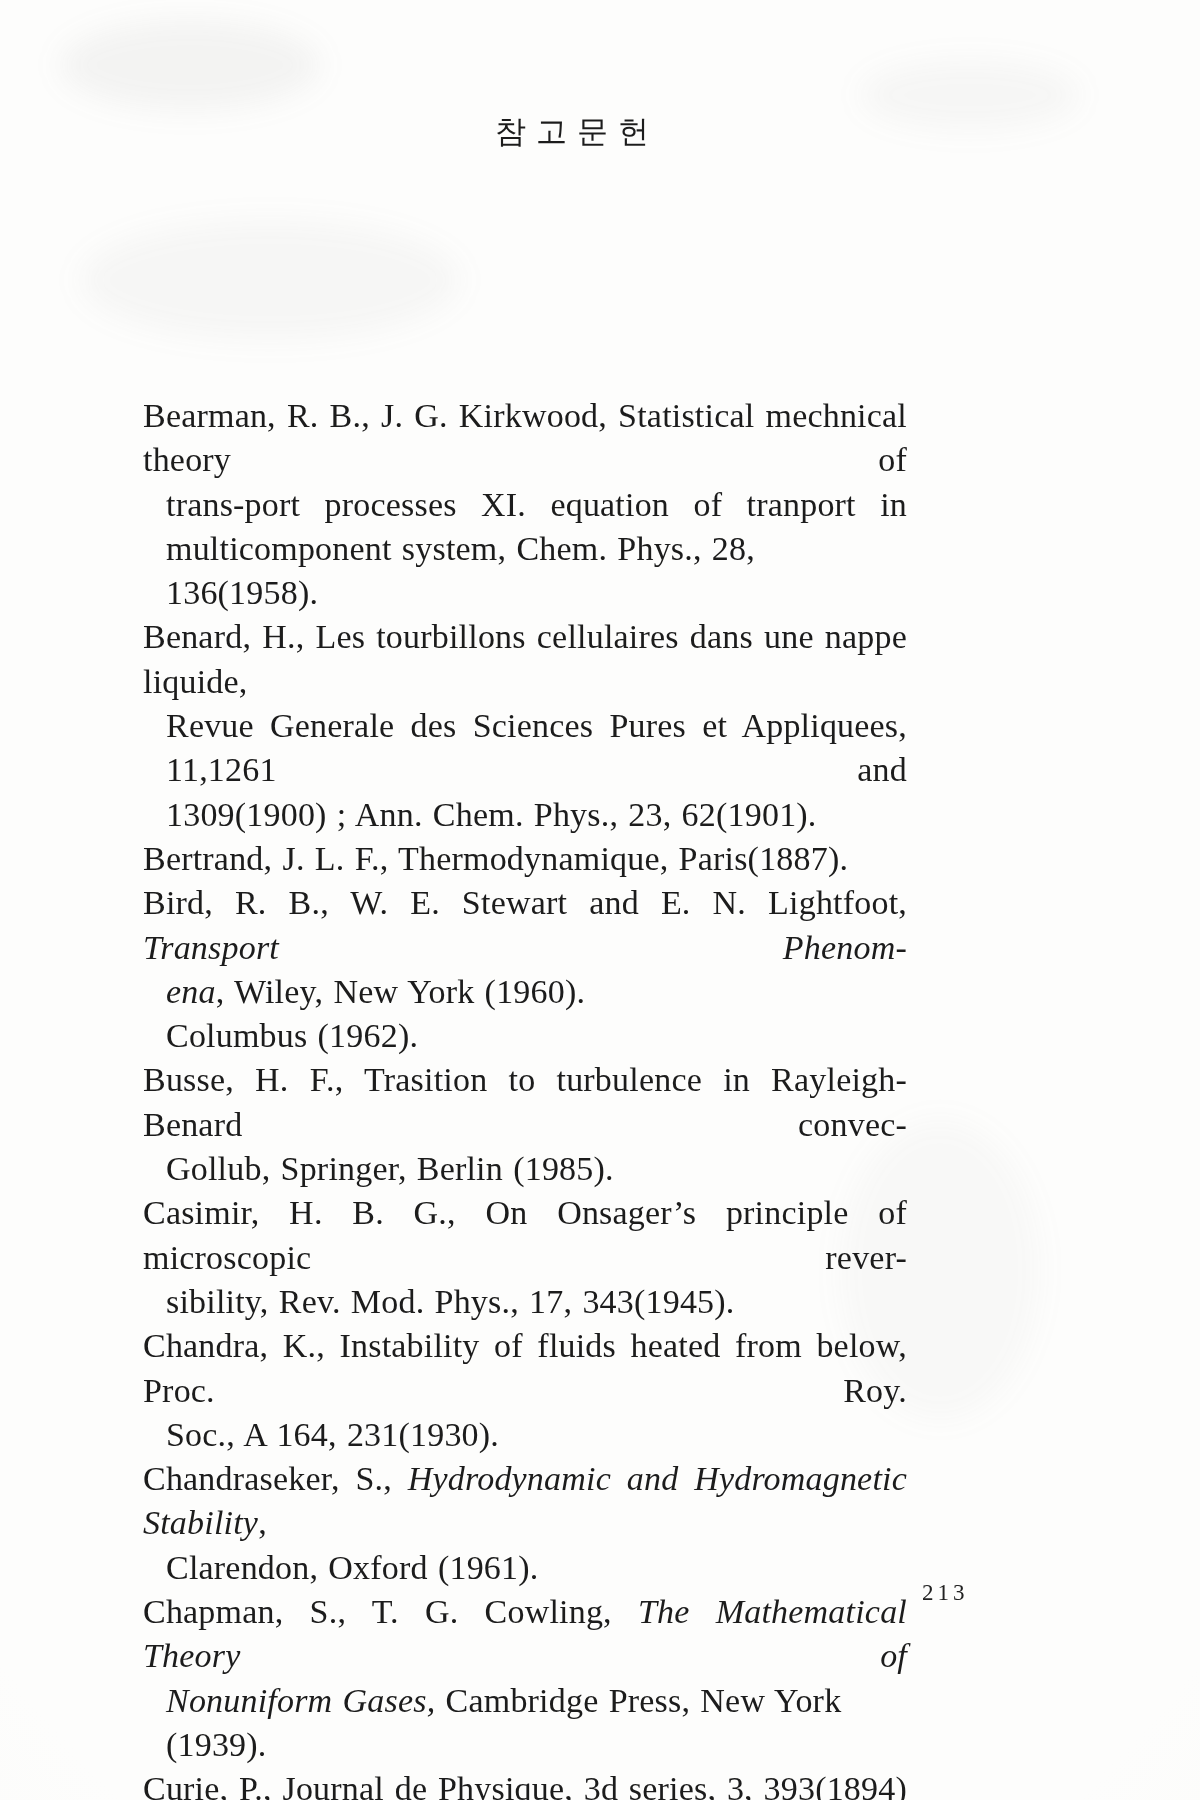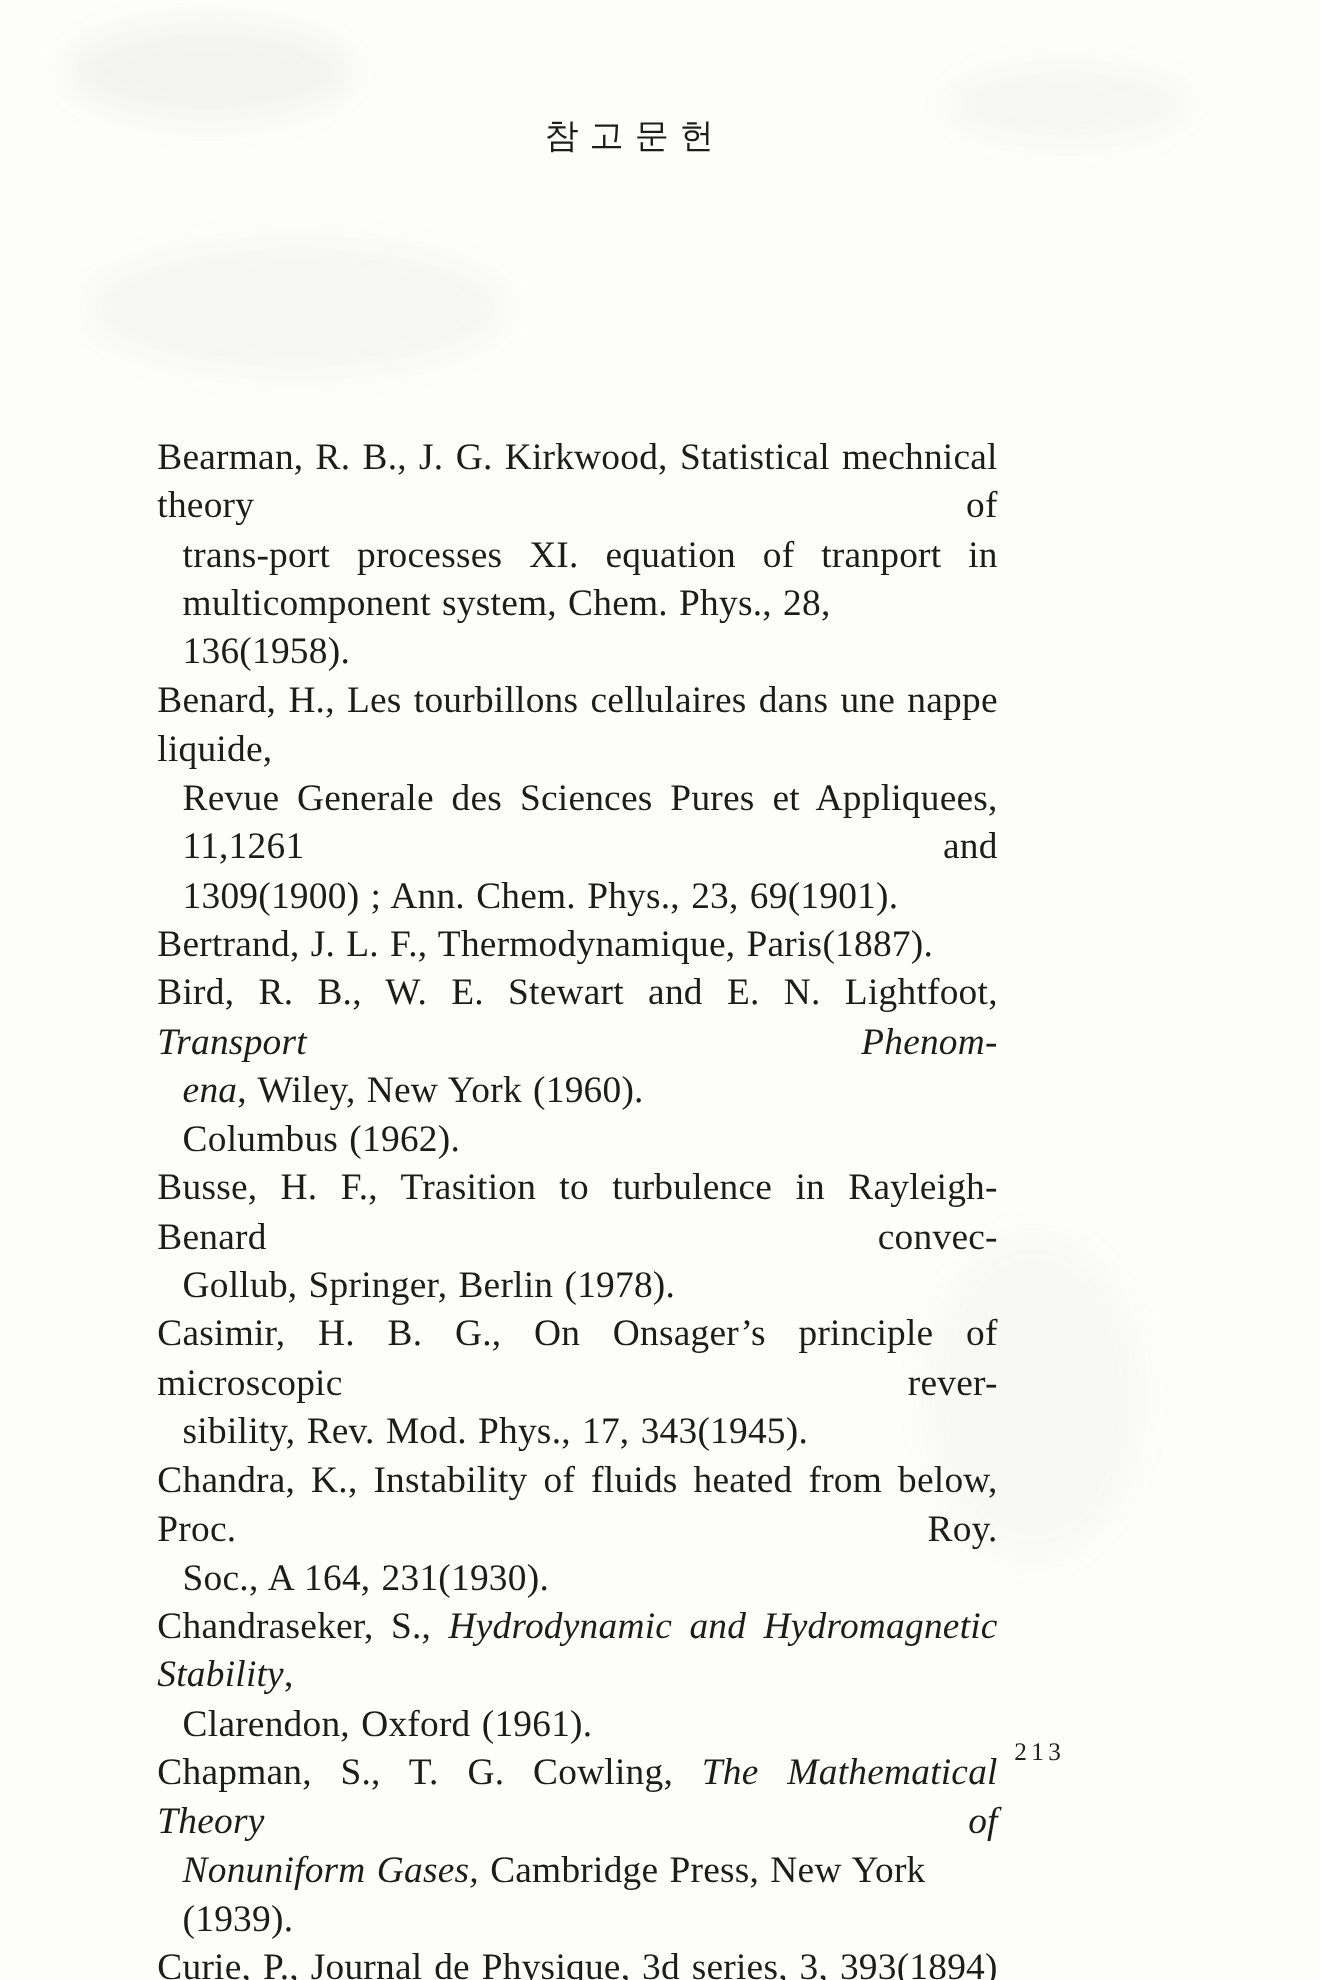--- a/index.html
+++ b/index.html
@@ -25,22 +25,22 @@
     filter: blur(14px);
     background: rgba(120,120,118,0.07);
     pointer-events: none;
   }
   .smudge.s1 { left: 60px;  top: 20px;   width: 260px; height: 90px; }
   .smudge.s2 { left: 860px; top: 60px;   width: 220px; height: 70px; background: rgba(120,120,118,0.05); }
   .smudge.s3 { left: 80px;  top: 220px;  width: 380px; height: 120px; background: rgba(120,120,118,0.05); }
   .smudge.s4 { left: 840px; top: 1120px; width: 200px; height: 300px; background: rgba(120,120,118,0.04); }
 
   .title {
-    margin: 16px;
-    padding-top: 86px;
+    margin: 0;
+    padding-top: 110px;
     text-align: center;
     font-size: 31px;
     font-weight: 500;
     letter-spacing: 10px;
     line-height: 44px;
     text-indent: -46px; 
   }
 
   .refs {
     position: absolute;
@@ -90,35 +90,35 @@
 
   <div class="refs" id="refs">
       <div>
         <div class="line just"><span>Bearman, R. B., J. G. Kirkwood, Statistical mechnical theory of</span></div>
         <div class="line cont just"><span>trans-port processes XI. equation of tranport in</span></div>
         <div class="line cont"><span>multicomponent system, Chem. Phys., 28, 136(1958).</span></div>
       </div>
       <div>
         <div class="line just"><span>Benard, H., Les tourbillons cellulaires dans une nappe liquide,</span></div>
         <div class="line cont just"><span>Revue Generale des Sciences Pures et Appliquees, 11,1261 and</span></div>
-        <div class="line cont"><span>1309(1900) ; Ann. Chem. Phys., 23, 69(1901).</span></div>
+        <div class="line cont"><span>1309(1900) ; Ann. Chem. Phys., 23, 62(1901).</span></div>
       </div>
       <div>
         <div class="line"><span>Bertrand, J. L. F., Thermodynamique, Paris(1887).</span></div>
       </div>
       <div>
         <div class="line just"><span>Bird, R. B., W. E. Stewart and E. N. Lightfoot, </span><span class="it">Transport Phenom-</span></div>
         <div class="line cont"><span class="it">ena</span><span>, Wiley, New York (1960).</span></div>
       </div>
       <div>
         <div class="line cont"><span>Columbus (1962).</span></div>
       </div>
       <div>
         <div class="line just"><span>Busse, H. F., Trasition to turbulence in Rayleigh-Benard convec-</span></div>
-        <div class="line cont"><span>Gollub, Springer, Berlin (1978).</span></div>
+        <div class="line cont"><span>Gollub, Springer, Berlin (1985).</span></div>
       </div>
       <div>
         <div class="line just"><span>Casimir, H. B. G., On Onsager’s principle of microscopic rever-</span></div>
         <div class="line cont"><span>sibility, Rev. Mod. Phys., 17, 343(1945).</span></div>
       </div>
       <div>
         <div class="line just"><span>Chandra, K., Instability of fluids heated from below, Proc. Roy.</span></div>
         <div class="line cont"><span>Soc., A 164, 231(1930).</span></div>
       </div>
       <div>

